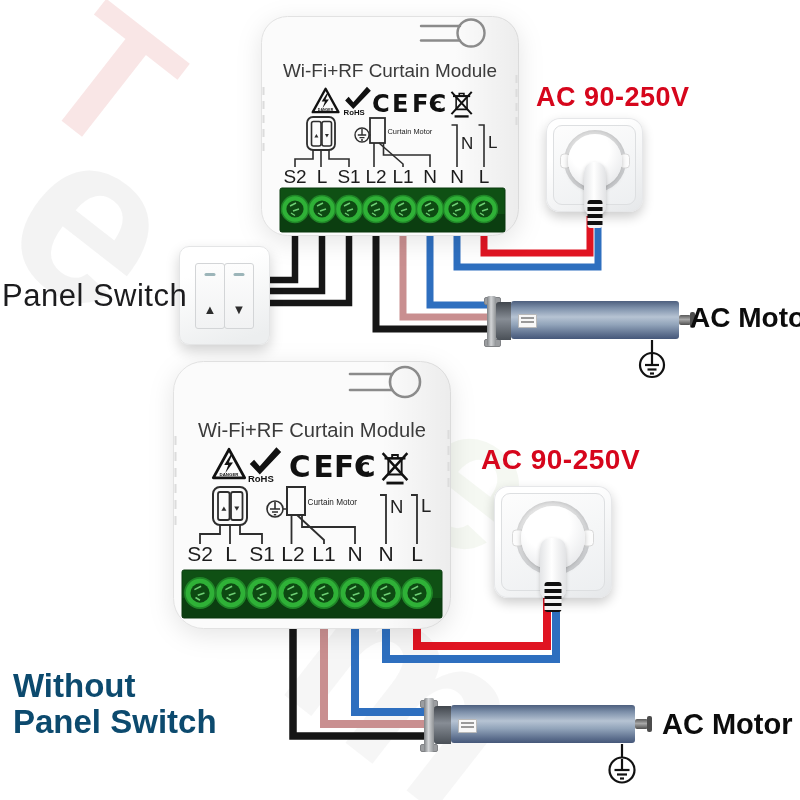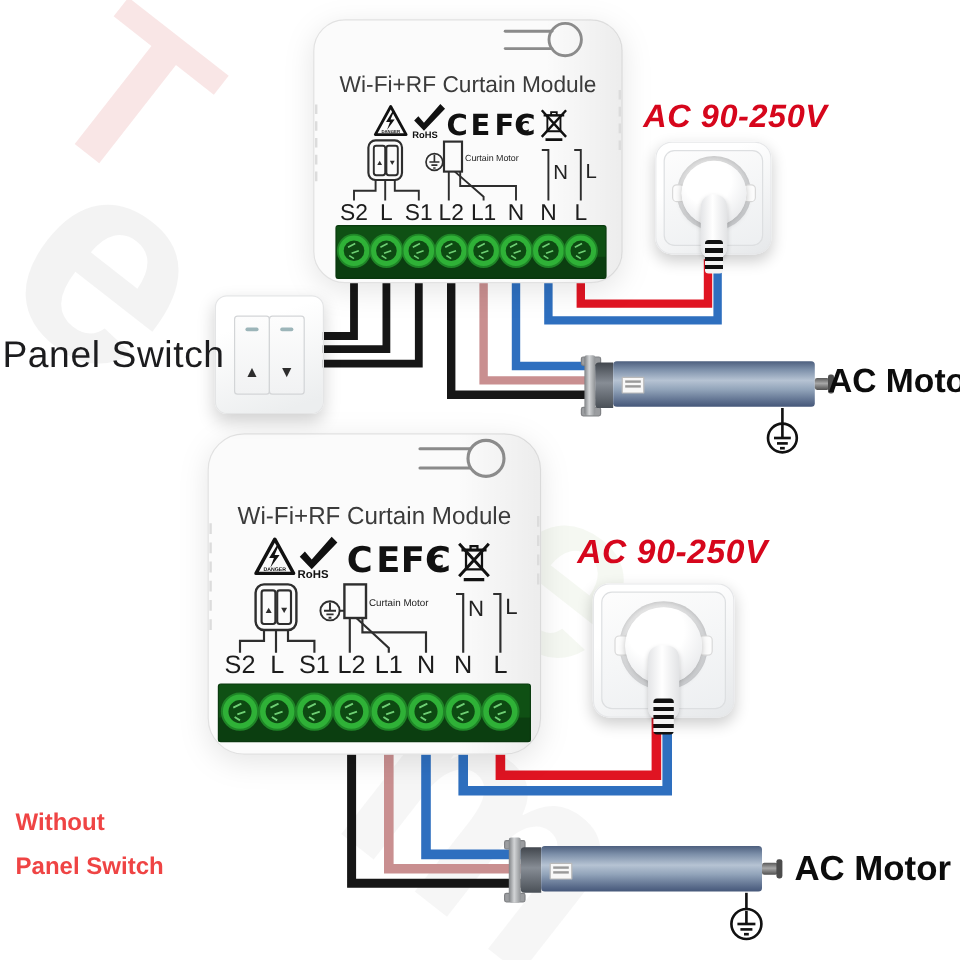--- a/index.html
+++ b/index.html
@@ -61,25 +61,25 @@
   .m-cap{position:absolute;border-radius:3px 0 0 3px;background:linear-gradient(180deg,#41464d,#878d95 45%,#4a5057);}
   .m-body{position:absolute;border-radius:3px;
     background:linear-gradient(180deg,#4d5f7e 0%,#7c8fa9 18%,#b6c3d3 42%,#92a4ba 62%,#5c6e8d 88%,#455779 100%);}
   .m-sticker{position:absolute;width:17px;height:12px;background:#f8f8f8;border:1px solid #b9b9b9;border-radius:1px;}
   .m-sticker i{display:block;height:2px;margin:2px 2px 0 2px;background:#9a9a9a;}
   .m-shaft{position:absolute;background:linear-gradient(180deg,#5a5a5a,#a8a8a8 45%,#4f4f4f);border-radius:2px;}
   .m-shaft-end{position:absolute;background:#4c4c4c;border-radius:2px;}
   
   .lbl{position:absolute;z-index:4;color:#0a0a0a;white-space:nowrap;}
   .panel-switch-label{left:2px;top:278px;font-size:31px;font-weight:500;letter-spacing:0.5px;color:#1c1c1e;}
-  .power-label{font-weight:700;color:#d6061c;font-size:27px;letter-spacing:0.5px;font-style:italic;}
+  .power-label{font-weight:700;color:#d6061c;font-size:27px;letter-spacing:0.5px;}
   .pw-top{left:536px;top:82px;} .pw-bot{left:481px;top:444px;font-size:28px;}
   .motor-label{font-weight:700;font-size:28px;color:#0c0c0c;}
   .ml-top{left:690px;top:302px;} .ml-bot{left:662px;top:708px;font-size:29px;}
-  .caption{left:13px;top:668px;font-size:20px;font-weight:700;line-height:36px;color:#ef4444;}
+  .caption{left:13px;top:668px;font-size:33px;font-weight:700;line-height:36px;color:#0c4a6e;}
 </style>
 </head>
 <body>
 
 <div id="canvas">
 
   <div class="wm wm-t">T</div>
   <div class="wm wm-e1">e</div>
   <div class="wm wm-e2">e</div>
   <div class="wm wm-m">m</div>

